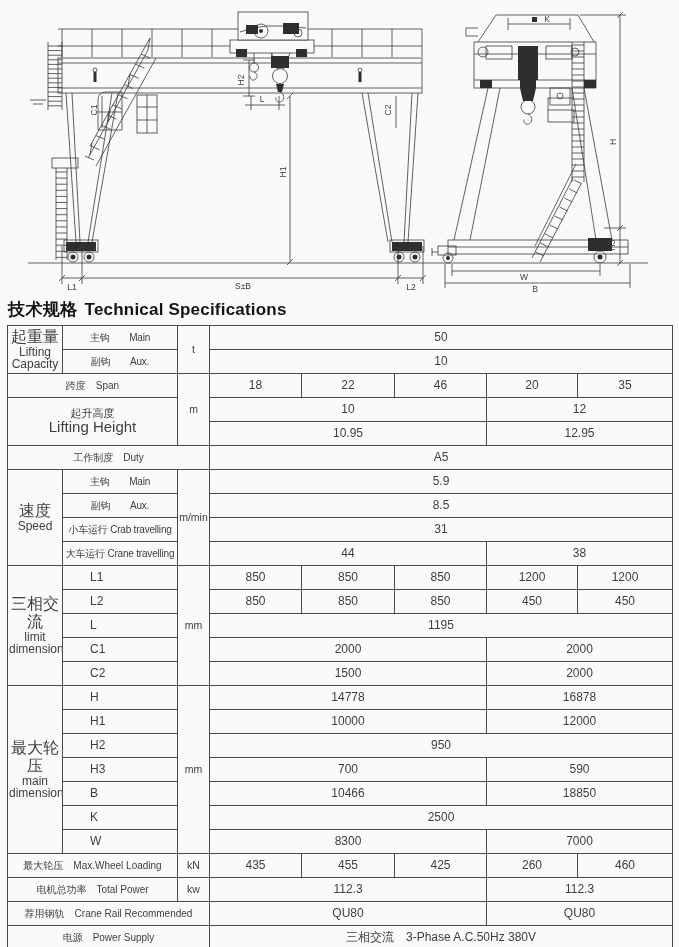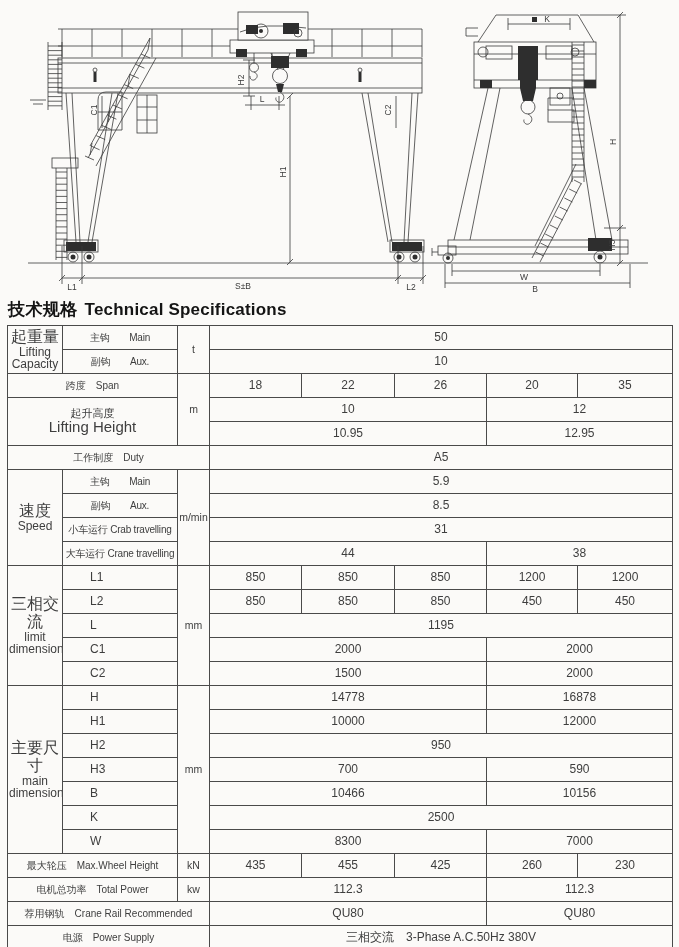--- a/index.html
+++ b/index.html
@@ -378,21 +378,21 @@
       </tr>
       <tr>
         <td class="sub">副钩　　Aux.</td>
         <td class="val" colspan="5">10</td>
       </tr>
       <tr>
         <td class="label" colspan="2">跨度　Span</td>
         <td class="unit" rowspan="3">m</td>
         <td class="val">18</td>
         <td class="val">22</td>
-        <td class="val">26</td>
+        <td class="val">46</td>
         <td class="val">20</td>
         <td class="val">35</td>
       </tr>
       <tr>
         <td class="lh" colspan="2" rowspan="2"><div class="zh">起升高度</div><div class="en">Lifting Height</div></td>
         <td class="val" colspan="3">10</td>
         <td class="val" colspan="2">12</td>
       </tr>
       <tr>
         <td class="val" colspan="3">10.95</td>
@@ -447,21 +447,21 @@
         <td class="dim">C1</td>
         <td class="val" colspan="3">2000</td>
         <td class="val" colspan="2">2000</td>
       </tr>
       <tr>
         <td class="dim">C2</td>
         <td class="val" colspan="3">1500</td>
         <td class="val" colspan="2">2000</td>
       </tr>
       <tr>
-        <td class="group" rowspan="7"><div class="zh">主要尺寸</div><div class="en">main</div><div class="en">dimension</div></td>
+        <td class="group" rowspan="7"><div class="zh">最大轮压</div><div class="en">main</div><div class="en">dimension</div></td>
         <td class="dim">H</td>
         <td class="unit" rowspan="7">mm</td>
         <td class="val" colspan="3">14778</td>
         <td class="val" colspan="2">16878</td>
       </tr>
       <tr>
         <td class="dim">H1</td>
         <td class="val" colspan="3">10000</td>
         <td class="val" colspan="2">12000</td>
       </tr>
@@ -470,39 +470,39 @@
         <td class="val" colspan="5">950</td>
       </tr>
       <tr>
         <td class="dim">H3</td>
         <td class="val" colspan="3">700</td>
         <td class="val" colspan="2">590</td>
       </tr>
       <tr>
         <td class="dim">B</td>
         <td class="val" colspan="3">10466</td>
-        <td class="val" colspan="2">10156</td>
+        <td class="val" colspan="2">18850</td>
       </tr>
       <tr>
         <td class="dim">K</td>
         <td class="val" colspan="5">2500</td>
       </tr>
       <tr>
         <td class="dim">W</td>
         <td class="val" colspan="3">8300</td>
         <td class="val" colspan="2">7000</td>
       </tr>
       <tr>
-        <td class="label" colspan="2">最大轮压　Max.Wheel Height</td>
+        <td class="label" colspan="2">最大轮压　Max.Wheel Loading</td>
         <td class="unit">kN</td>
         <td class="val">435</td>
         <td class="val">455</td>
         <td class="val">425</td>
         <td class="val">260</td>
-        <td class="val">230</td>
+        <td class="val">460</td>
       </tr>
       <tr>
         <td class="label" colspan="2">电机总功率　Total Power</td>
         <td class="unit">kw</td>
         <td class="val" colspan="3">112.3</td>
         <td class="val" colspan="2">112.3</td>
       </tr>
       <tr>
         <td class="label" colspan="3">荐用钢轨　Crane Rail Recommended</td>
         <td class="val" colspan="3">QU80</td>

